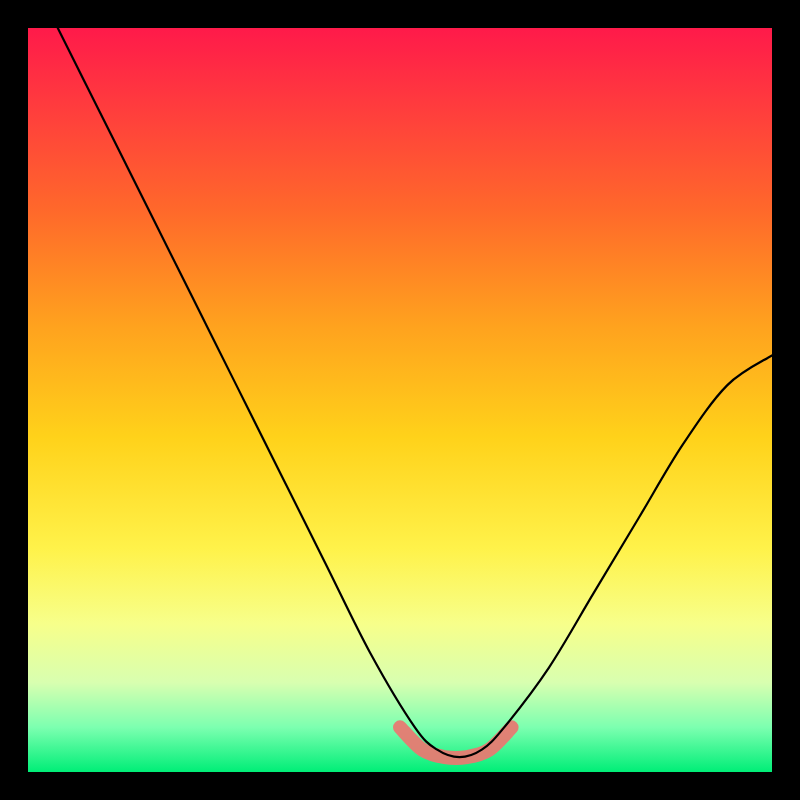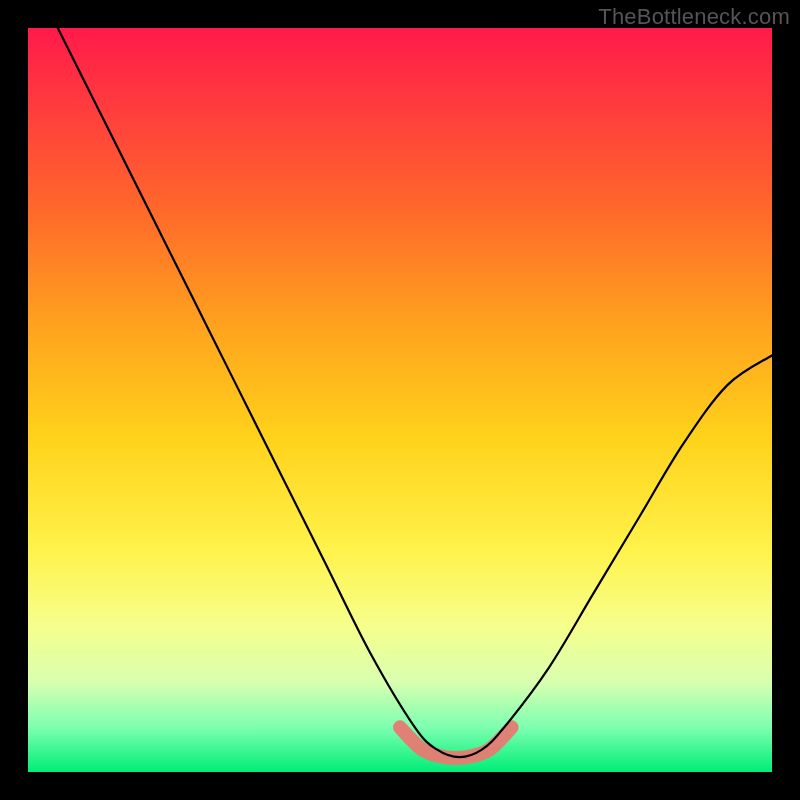--- a/index.html
+++ b/index.html
@@ -82,21 +82,20 @@
     stroke-linecap: round;
     stroke-linejoin: round;
     opacity: 0.95;
   }
 </style>
 </head>
 <body>
 
 <div class="page">
 
-  <div class="watermark">TheBottleneck.com</div>
 
   <div class="chart-frame">
     <div class="chart-area">
       <div class="grad"></div>
 
       <svg class="curve" viewBox="0 0 744 744" preserveAspectRatio="none">
 
         <path class="curve-salmon" d="M 372.00 699.36 C 375.72 703.08, 386.88 716.72, 394.32 721.68 C 401.76 726.64, 409.20 727.88, 416.64 729.12 C 424.08 730.36, 431.52 730.36, 438.96 729.12 C 446.40 727.88, 453.84 726.64, 461.28 721.68 C 468.72 716.72, 479.88 703.08, 483.60 699.36" style="stroke: rgb(231, 122, 114);"></path>
 
         <path class="curve-black" d="M 29.76 0.00 C 37.20 14.88, 59.52 59.52, 74.40 89.28 C 89.28 119.04, 104.16 148.80, 119.04 178.56 C 133.92 208.32, 148.80 238.08, 163.68 267.84 C 178.56 297.60, 193.44 327.36, 208.32 357.12 C 223.20 386.88, 238.08 416.64, 252.96 446.40 C 267.84 476.16, 282.72 505.92, 297.60 535.68 C 312.48 565.44, 327.36 597.68, 342.24 624.96 C 357.12 652.24, 375.72 683.24, 386.88 699.36 C 398.04 715.48, 401.76 716.72, 409.20 721.68 C 416.64 726.64, 424.08 729.12, 431.52 729.12 C 438.96 729.12, 446.40 726.64, 453.84 721.68 C 461.28 716.72, 465.00 713.00, 476.16 699.36 C 487.32 685.72, 505.92 662.16, 520.80 639.84 C 535.68 617.52, 550.56 590.24, 565.44 565.44 C 580.32 540.64, 595.20 515.84, 610.08 491.04 C 624.96 466.24, 639.84 438.96, 654.72 416.64 C 669.60 394.32, 684.48 372.00, 699.36 357.12 C 714.24 342.24, 736.56 332.32, 744.00 327.36" style="stroke: rgb(0, 0, 0);"></path>

